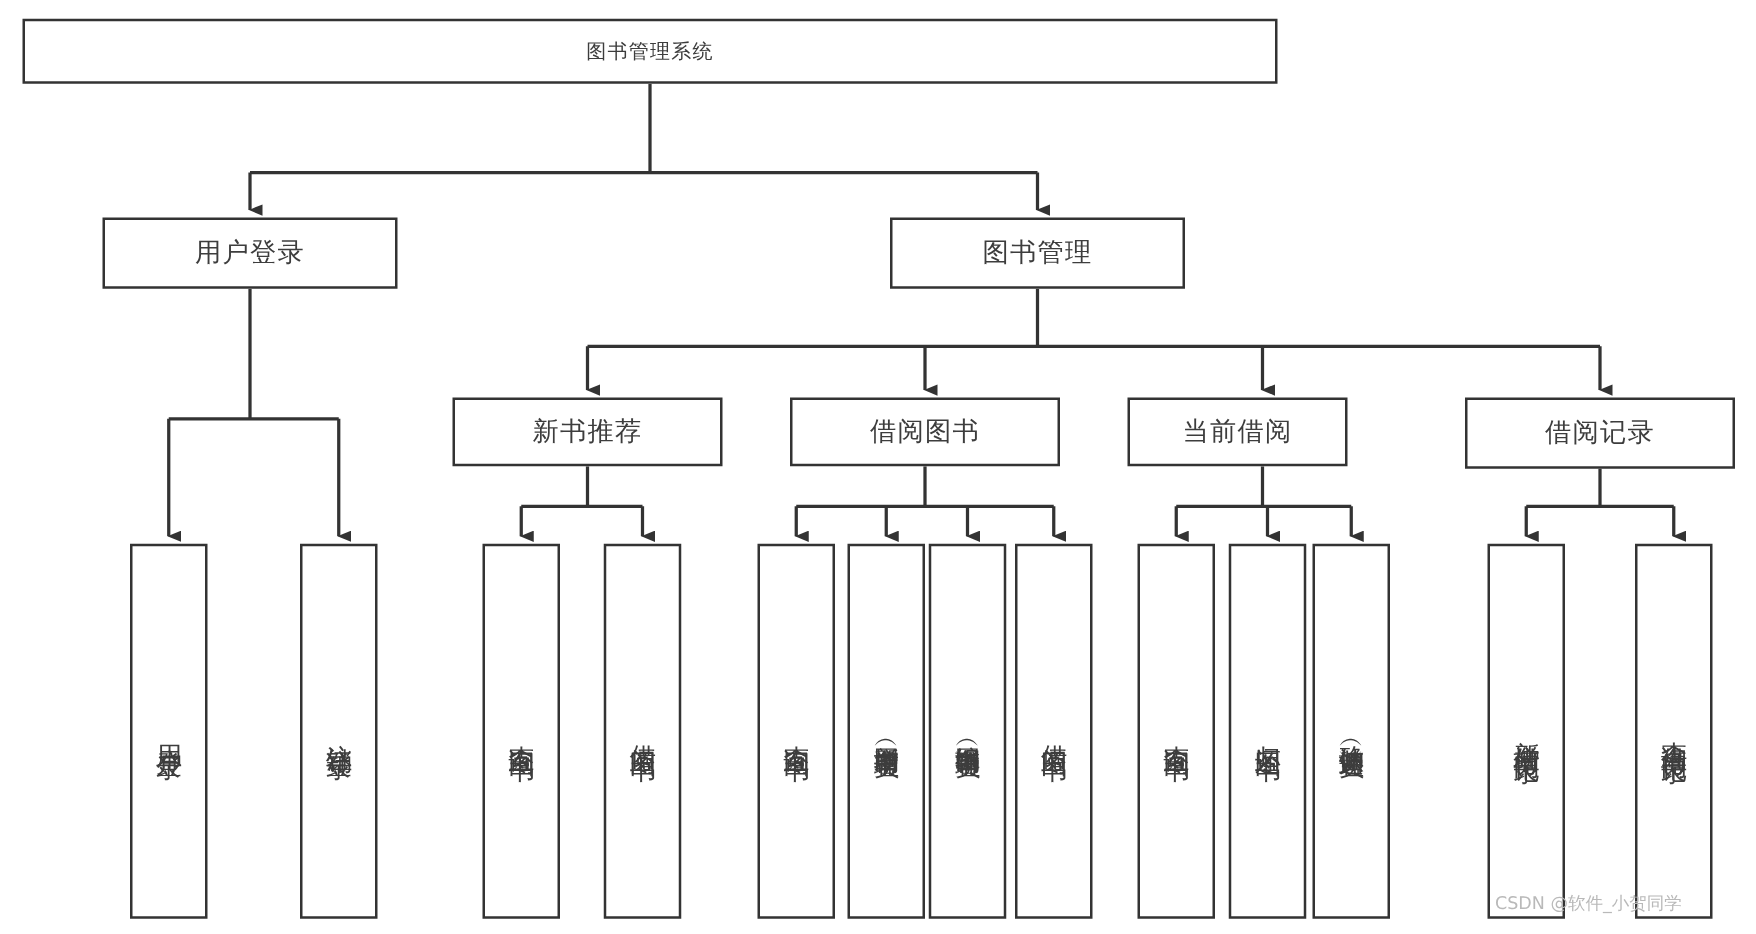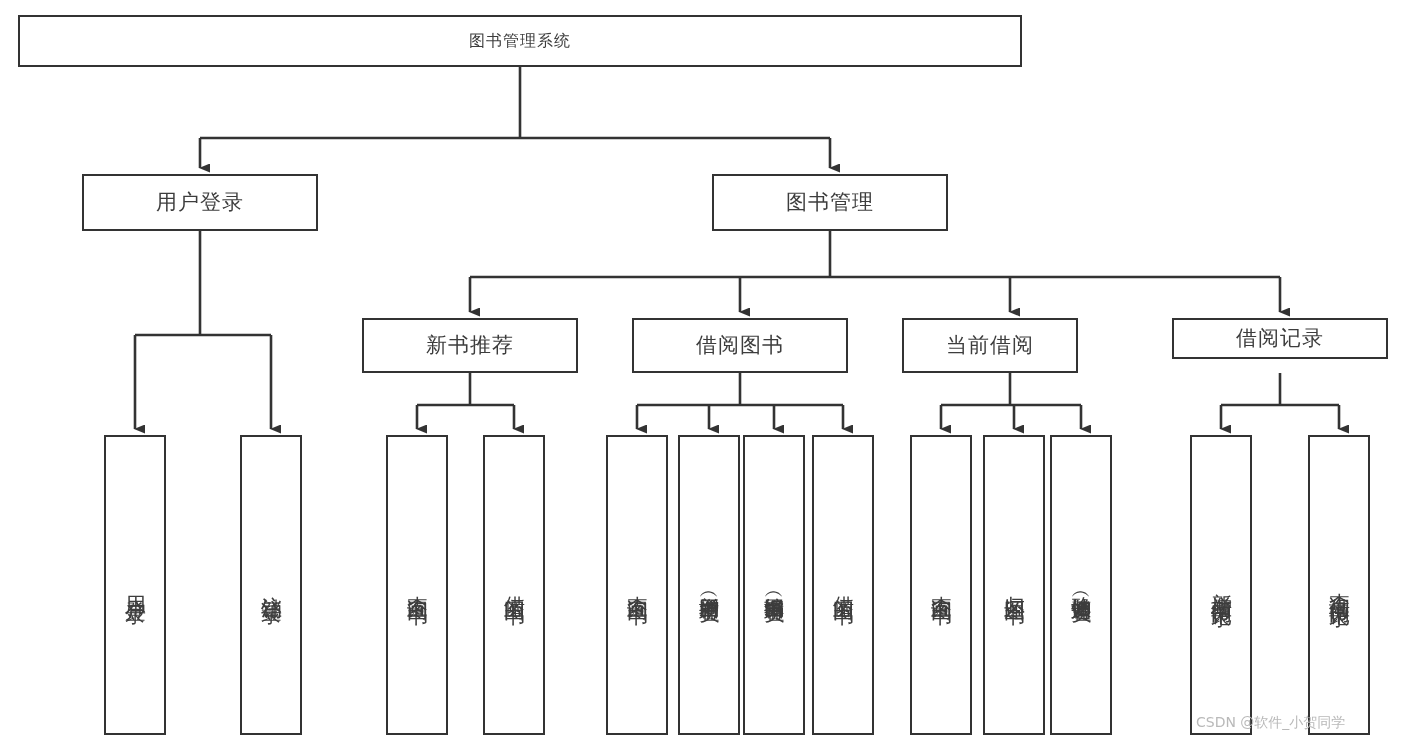--- a/index.html
+++ b/index.html
@@ -143,21 +143,21 @@
 
   <div class="node horiz" style="left:362px; top:318px; width:216px; height:55px;">
     <span class="node-label">新书推荐</span>
   </div>
   <div class="node horiz" style="left:632px; top:318px; width:216px; height:55px;">
     <span class="node-label">借阅图书</span>
   </div>
   <div class="node horiz" style="left:902px; top:318px; width:176px; height:55px;">
     <span class="node-label">当前借阅</span>
   </div>
-  <div class="node horiz" style="left:1172px; top:318px; width:216px; height:41px;">
+  <div class="node horiz" style="left:1172px; top:318px; width:216px; height:57px;">
     <span class="node-label">借阅记录</span>
   </div>
 
   <div class="node vert" style="left:104px; top:435px; width:62px; height:300px;">
     <span class="node-label">用户登录</span>
   </div>
   <div class="node vert" style="left:240px; top:435px; width:62px; height:300px;">
     <span class="node-label">注销登录</span>
   </div>
   <div class="node vert" style="left:386px; top:435px; width:62px; height:300px;">

